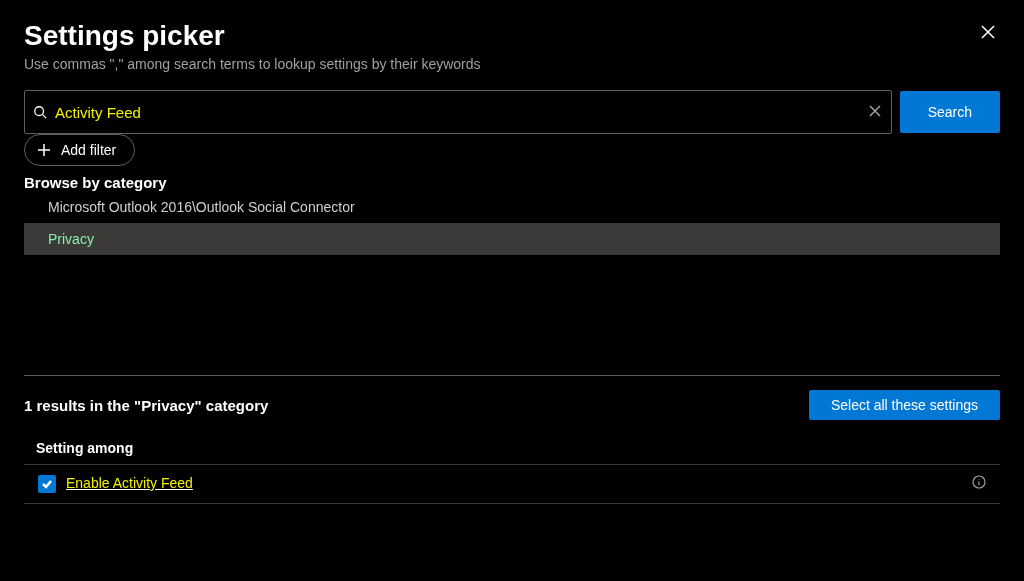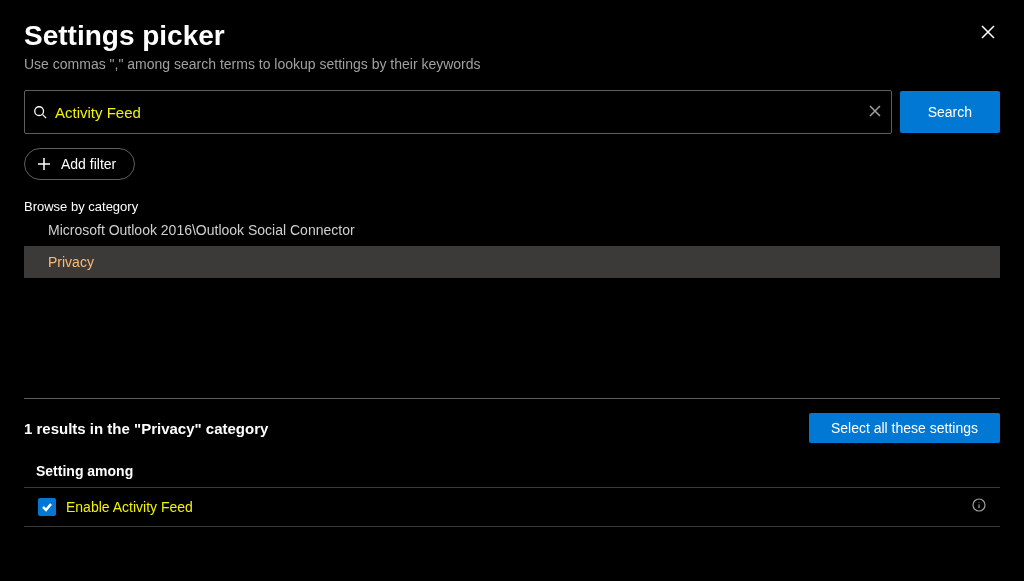--- a/index.html
+++ b/index.html
@@ -89,56 +89,55 @@
       background: #0078d4;
       color: #ffffff;
       border: none;
       height: 42px;
       padding: 0 28px;
       font-size: 14px;
       cursor: pointer;
       border-radius: 2px;
     }
     .add-filter-btn {
-      margin-top: 14px;
       display: inline-flex;
       align-items: center;
       gap: 10px;
       border: 1px solid #605e5c;
       border-radius: 16px;
       height: 32px;
       padding: 0 18px 0 12px;
       background: #000;
       color: #ffffff;
       font-size: 14px;
       cursor: pointer;
     }
     .add-filter-btn svg {
       width: 14px;
       height: 14px;
       stroke: #ffffff;
       stroke-width: 1.5;
     }
     .browse-label {
-      margin-top: 19px;
-      font-size: 13px;
-      font-weight: 400;
+      margin-top: 8px;
+      font-size: 15px;
+      font-weight: 700;
     }
     .category-list {
       margin-top: 0;
     }
     .category-item {
       padding: 8px 0 8px 24px;
       font-size: 14px;
       color: #d0d0d0;
       cursor: pointer;
     }
     .category-item.selected {
       background: #3b3a39;
-      color: #fdba74;
+      color: #86efac;
     }
     .divider {
       border-top: 1px solid #605e5c;
       margin-top: 120px;
     }
     .results-row {
       display: flex;
       justify-content: space-between;
       align-items: center;
       margin-top: 14px;
@@ -159,23 +158,24 @@
     }
     .table-header {
       margin-top: 12px;
       padding: 8px 12px;
       font-size: 14px;
       font-weight: 600;
       border-bottom: 1px solid #3b3a39;
     }
     .setting-row {
       display: flex;
-      align-items: center;
+      align-items: flex-start;
       padding: 10px 14px;
       border-bottom: 1px solid #3b3a39;
+      text-decoration: underline;
     }
     .checkbox {
       width: 18px;
       height: 18px;
       background: #0078d4;
       border-radius: 2px;
       display: flex;
       align-items: center;
       justify-content: center;
       cursor: pointer;

